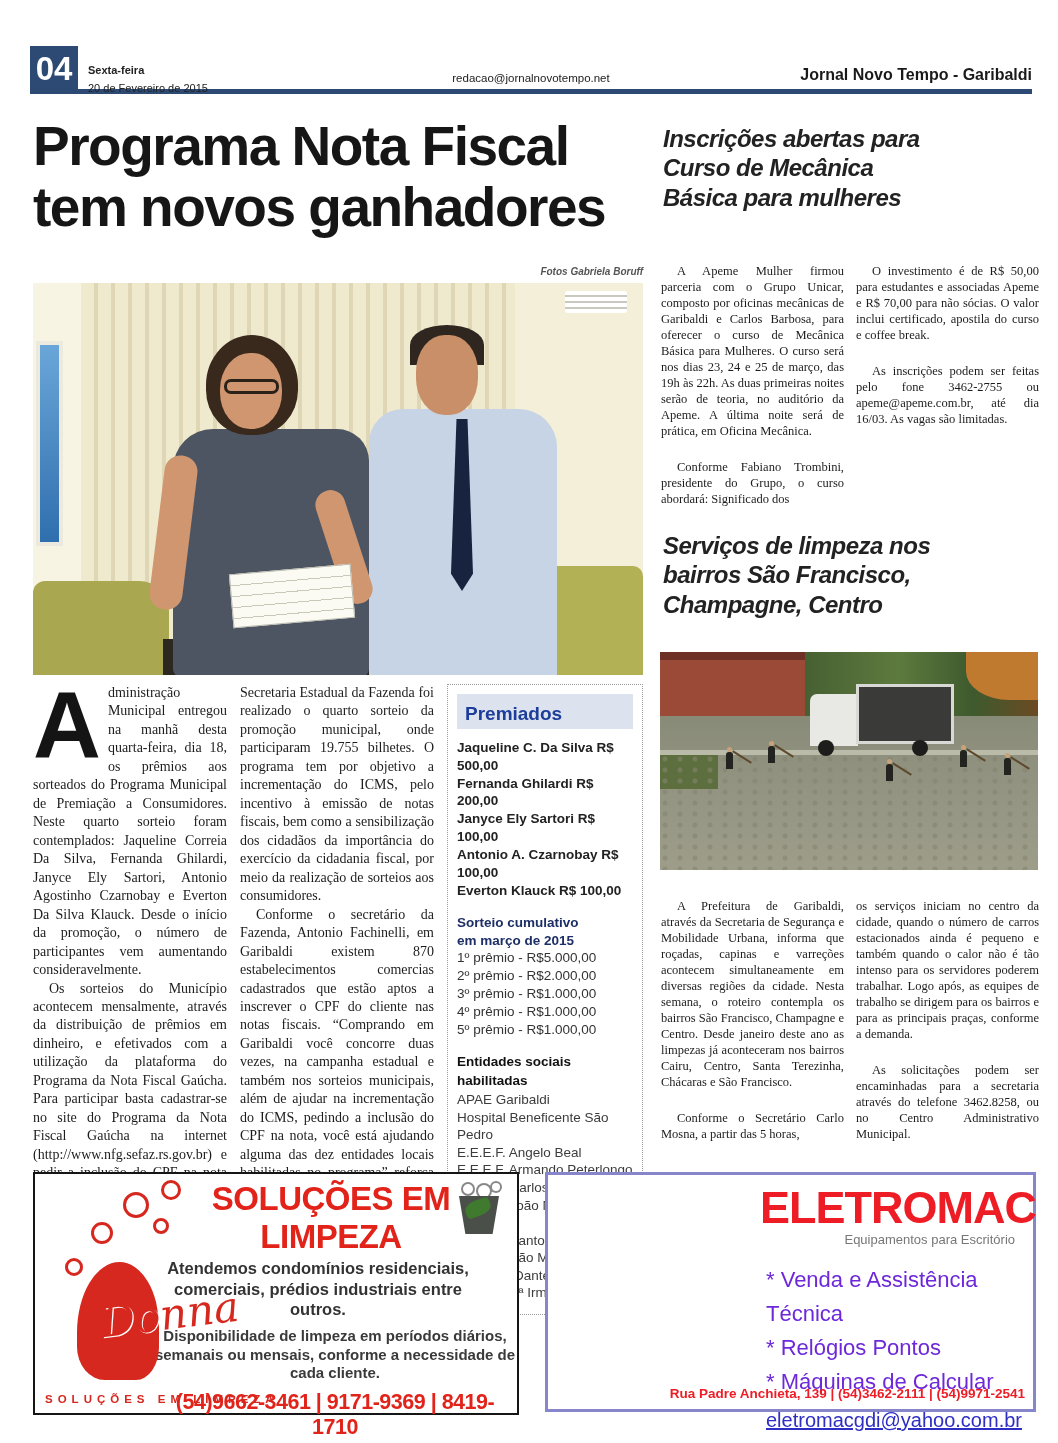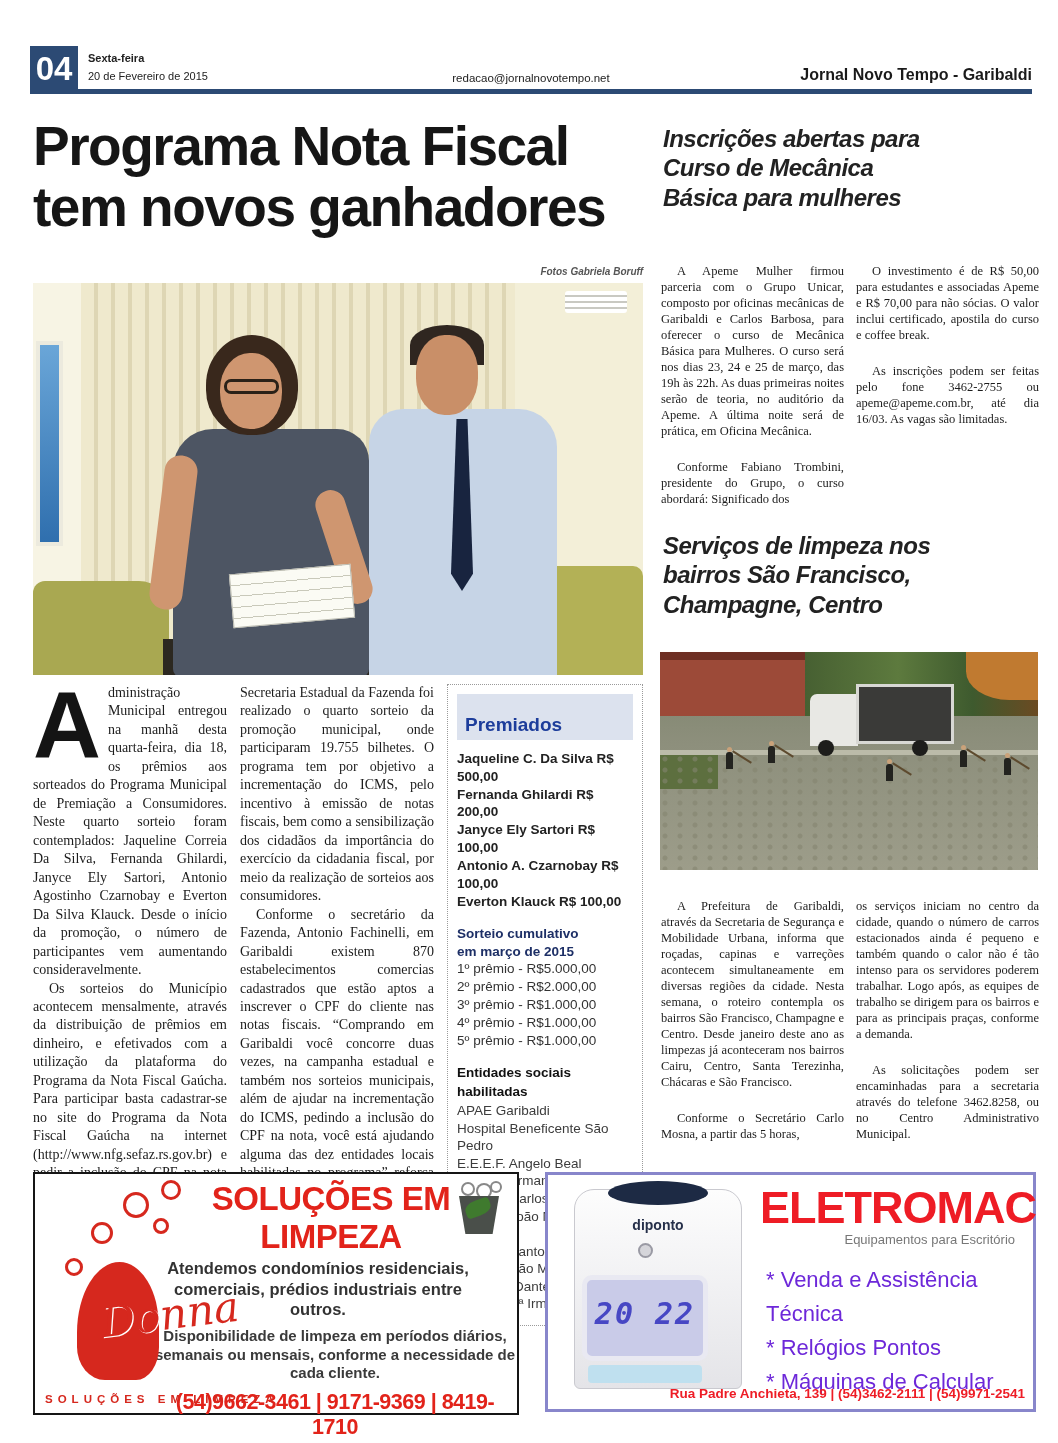--- a/index.html
+++ b/index.html
@@ -4,21 +4,21 @@
 <style>
   * { margin:0; padding:0; box-sizing:border-box; }
   body { background:#9a9a9a; font-family:"Liberation Sans", sans-serif; }
   .page { position:relative; width:1058px; height:1443px; background:#ffffff; margin:0 auto; overflow:hidden; }
 
   
   .masthead { position:absolute; left:30px; right:26px; top:48px; height:46px; border-bottom:5px solid #2c4a74; }
   .pagenum { position:absolute; left:0; top:-2px; width:48px; height:46px; background:#2c4a74; color:#fff;
              font-size:33px; font-weight:700; display:flex; align-items:center; justify-content:center; }
   .dateblock { position:absolute; left:58px; top:2px; font-size:11px; color:#222; line-height:1.6; }
-  .dateblock .wd { font-weight:700; }
+  .dateblock .wd { font-weight:700;margin-top:12px; }
   .hdr-email { position:absolute; left:0; right:0; bottom:5px; text-align:center; font-size:11.5px; color:#222; }
   .hdr-brand { position:absolute; right:0; bottom:5px; font-size:16px; font-weight:700; color:#1a1a1a; }
 
   
   .headline { position:absolute; left:33px; top:116px; width:612px; font-size:55px; line-height:1.1;
               font-weight:700; letter-spacing:-1.5px; color:#161616; }
   .photo-credit { position:absolute; left:33px; top:266px; width:610px; text-align:right;
                   font-size:10px; font-style:italic; font-weight:700; color:#555; }
 
   
@@ -54,21 +54,21 @@
   .main-cols { position:absolute; left:33px; top:684px; width:612px; display:flex; gap:13px; }
   .main-cols .col { width:194px; }
   .main-cols p, .small-cols p { font-family:"Liberation Serif", serif; font-size:14px; line-height:1.32;
         color:#1c1c1c; text-align:justify; }
   p.ind { text-indent:16px; }
   .dropcap { float:left; font-family:"Liberation Sans", sans-serif; font-weight:700; font-size:94px;
              line-height:74px; margin:5px 7px 0 0; color:#141414; }
 
   
   .prize-box { width:196px; border:1px dotted #9a9a9a; padding:9px 9px 12px 9px; background:#fff; }
-  .prize-title { background:#dce2ee; color:#1d3d9b; font-weight:700; font-size:19px; padding:20px 8px 4px; margin-bottom:10px; }
+  .prize-title { background:#dce2ee; color:#1d3d9b; font-weight:700; font-size:19px; padding:9px 8px 4px; margin-bottom:10px; }
   .winner { font-size:13.5px; font-weight:600; color:#222; line-height:1.32; }
   .sorteio-h { margin-top:15px; font-weight:700; color:#1d2f66; font-size:13.5px; line-height:1.3; }
   .prize-line { font-size:13.5px; color:#333; line-height:1.32; }
   .ent-h { margin-top:15px; font-weight:700; color:#111; font-size:13.5px; line-height:1.4; }
   .ent { font-size:13.5px; color:#3c3c3c; line-height:1.3; }
 
   
   .sub-headline { position:absolute; font-style:italic; font-size:24px; line-height:1.22; color:#222; letter-spacing:-0.5px; }
   .mec-title { left:663px; top:124px; width:372px; }
   .limp-title { left:663px; top:531px; width:372px; }
@@ -275,33 +275,24 @@
     <div class="ad-d-title">SOLUÇÕES EM LIMPEZA</div>
     <div class="ad-d-body">
       <div class="ad-d-l1">Atendemos condomínios residenciais, comerciais, prédios industriais entre outros.</div>
       <div class="ad-d-l2">Disponibilidade de limpeza em períodos diários, semanais ou mensais, conforme a necessidade de cada cliente.</div>
       <div class="ad-d-phones">(54)9662-3461 | 9171-9369 | 8419-1710</div>
 
     </div>
   </div>
 
   <div class="ad-eletro">
-    <div class="clock">
-      <div class="clock-body"></div>
-      <div class="clock-top"></div>
-      <div class="clock-brand">diponto</div>
-      <div class="clock-btn"></div>
-      <div class="clock-screen">
-        <div class="clock-digits">20 22</div>
-      </div>
-      <div class="clock-base"></div>
-    </div>
     <div class="ad-e-title">ELETROMAC</div>
     <div class="ad-e-sub">Equipamentos para Escritório</div>
     <div class="ad-e-items">
       <div>* Venda e Assistência Técnica</div>
       <div>* Relógios Pontos</div>
       <div>* Máquinas de Calcular</div>
     </div>
+    <div class="ad-e-email">eletromacgdi@yahoo.com.br</div>
     <div class="ad-e-addr">Rua Padre Anchieta, 139 | (54)3462-2111 | (54)9971-2541</div>
   </div>
 
 </div>
 
 </body></html>

